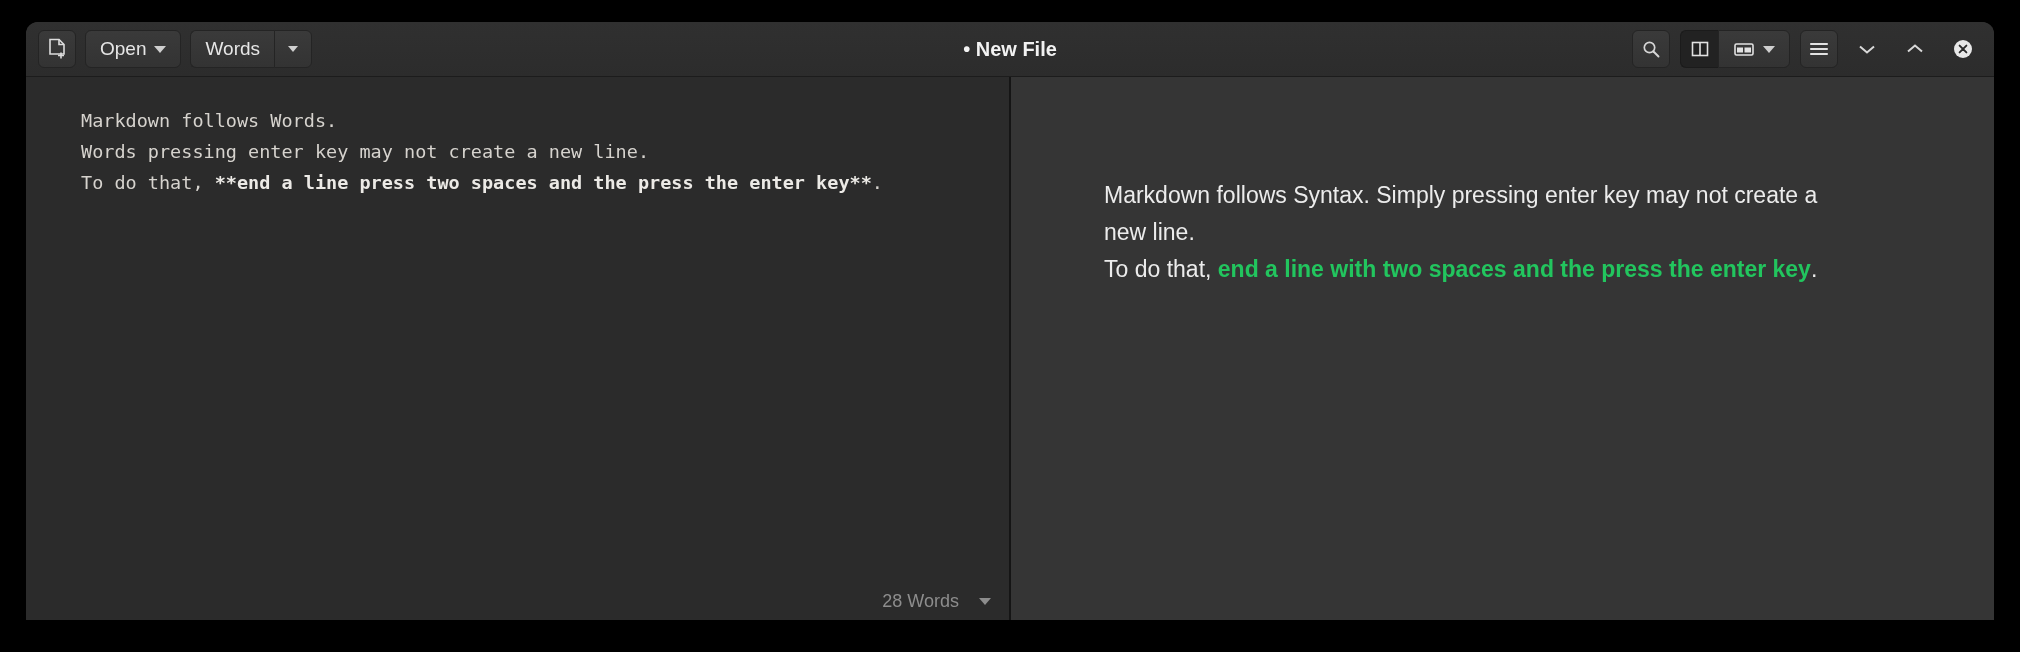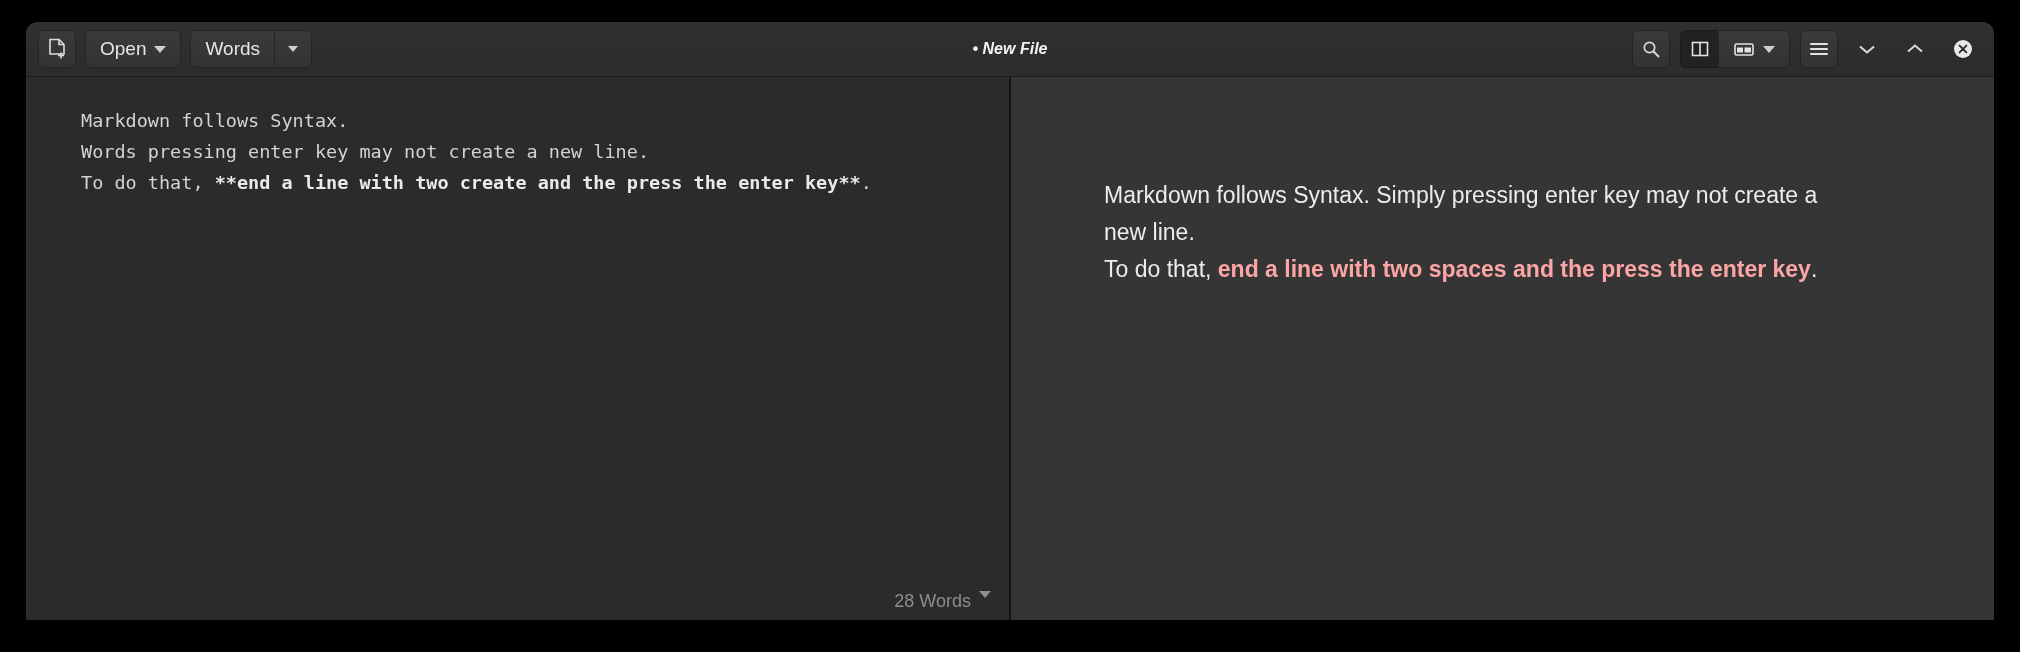--- a/index.html
+++ b/index.html
@@ -111,26 +111,25 @@
     margin-left: 0;
   }
 
   #title {
     position: absolute;
     left: 0; right: 0;
     top: 0; bottom: 0;
     display: flex;
     align-items: center;
     justify-content: center;
-    font-size: 16px;
+    font-size: 20px;
     font-weight: bold;
     color: #f2f2f2;
     pointer-events: none;
     z-index: 1;
-    font-style: italic;
   }
 
   
   #panes {
     flex: 1;
     display: flex;
     min-height: 0;
   }
 
   #editor-pane {
@@ -156,41 +155,42 @@
   #editor-text .md-bold {
     font-weight: bold;
     color: #eceae6;
   }
 
   #wordcount {
     position: absolute;
     right: 18px;
     bottom: 8px;
     display: flex;
-    gap: 0;
+    align-items: center;
+    gap: 12px;
     font-size: 18px;
     color: #8d8d8d;
   }
   #wordcount .caret { border-top-color: #8d8d8d; }
 
   #preview-pane {
     flex: 1;
     background: #353535;
     padding: 100px 0 0 93px;
     box-sizing: border-box;
     overflow: hidden;
   }
   #preview-body {
     max-width: 745px;
     color: #ececec;
     font-size: 23px;
     line-height: 37px;
   }
   #preview-body p { margin: 0; }
-  #preview-body b { font-weight: bold; color: #fca5a5; }
+  #preview-body b { font-weight: bold; color: #22c55e; }
 
   svg { display: block; }
 </style>
 </head>
 <body>
 
 <div id="app-window">
 
   <div id="headerbar">
 
@@ -290,23 +290,23 @@
           </svg>
         </span>
       </div>
 
     </div>
   </div>
 
   <div id="panes">
 
     <div id="editor-pane">
-      <div id="editor-text"><span>Markdown follows Syntax.</span>
+      <div id="editor-text"><span>Markdown follows Words.</span>
 <span>Words pressing enter key may not create a new line.</span>
-<span><span>To do that, </span><span class="md-bold">**end a line with two create and the press the enter key**</span><span>.</span></span></div>
+<span><span>To do that, </span><span class="md-bold">**end a line press two spaces and the press the enter key**</span><span>.</span></span></div>
 
       <div id="wordcount">
         <span>28 Words</span>
         <span class="caret"></span>
       </div>
     </div>
 
     <div id="preview-pane">
       <div id="preview-body">
         <p>Markdown follows Syntax. Simply pressing enter key may not create a new line.</p>

